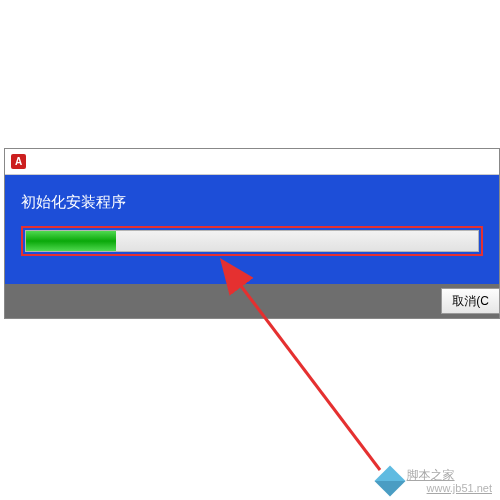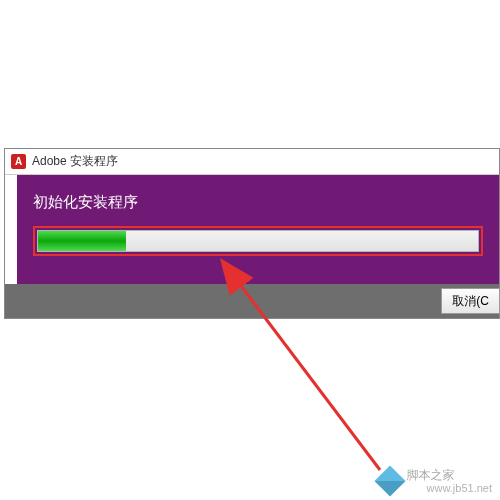--- a/index.html
+++ b/index.html
@@ -36,24 +36,23 @@
       margin-right: 6px;
       display: flex;
       align-items: center;
       justify-content: center;
       color: #fff;
       font-size: 10px;
       font-weight: bold;
       border-radius: 2px;
     }
     .dialog-body {
-      background: #701a75;
+      background: #1d4ed8;
       padding: 18px 16px 28px 16px;
       position: relative;
-      margin-left: 12px;
     }
     .status-text {
       color: #ffffff;
       font-size: 15px;
       margin-bottom: 14px;
     }
     .progress-wrap {
       border: 2px solid #e53030;
       padding: 2px;
       background: transparent;
@@ -112,36 +111,36 @@
       height: 22px;
       transform: rotate(45deg);
       background: linear-gradient(135deg, #2aa5d8 50%, #0e7db0 50%);
     }
     .wm-text {
       display: flex;
       flex-direction: column;
       line-height: 1.1;
       font-size: 12px;
       color: #8a8a8a;
+      text-decoration: underline;
     }
     .wm-url {
       font-size: 11px;
       color: #9a9a9a;
       padding-left: 20px;
     }
   </style>
 </head>
 <body>
 
 <div class="dialog">
   <div class="titlebar">
     <div class="adobe-icon">
       <span>A</span>
     </div>
-    <span>Adobe 安装程序</span>
   </div>
   <div class="dialog-body">
     <div class="status-text">初始化安装程序</div>
     <div class="progress-wrap">
       <div class="progress-track">
         <div class="progress-fill" style="width:20%"></div>
       </div>
     </div>
   </div>
   <div class="dialog-footer">

